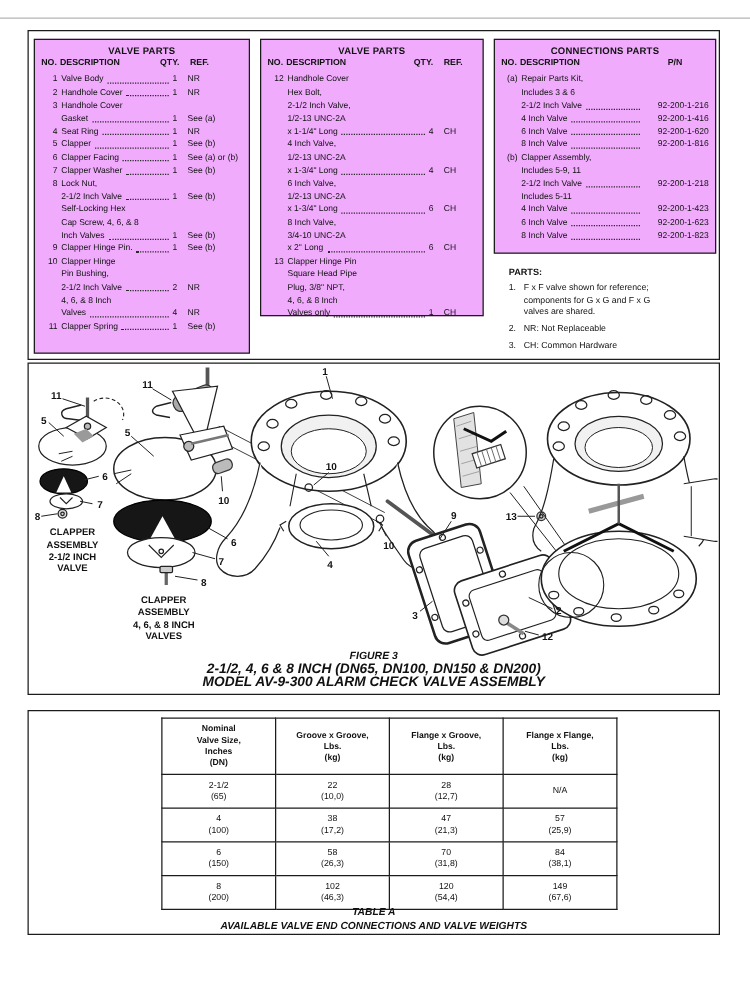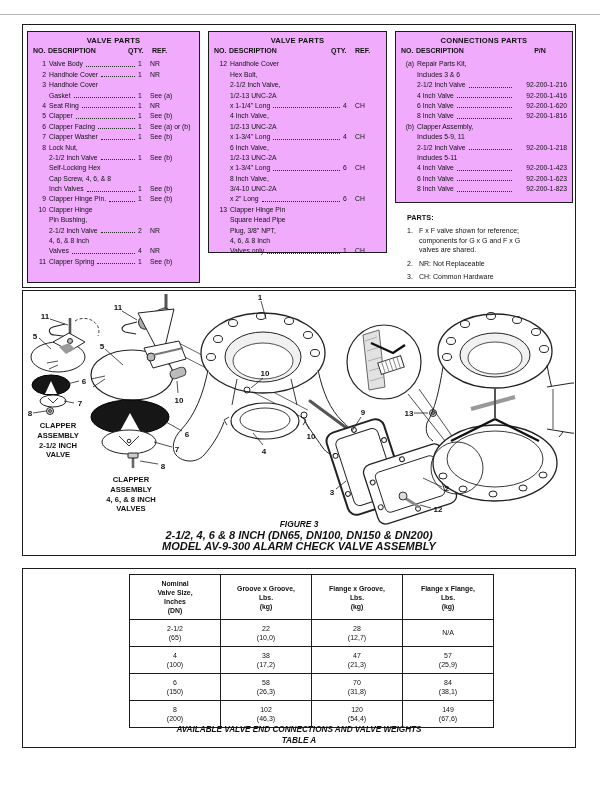--- a/index.html
+++ b/index.html
@@ -789,16 +789,16 @@
           <td class="c1">102
 (46,3)</td>
           <td class="c1">120
 (54,4)</td>
           <td class="c1">149
 (67,6)</td>
         </tr>
   </tbody>
     </table>
   <div class="tablea-caption">
+    <div>TABLE A</div>
     <div>AVAILABLE VALVE END CONNECTIONS AND VALVE WEIGHTS</div>
-    <div>TABLE A</div>
   </div>
 </div>
 
 </body></html>

